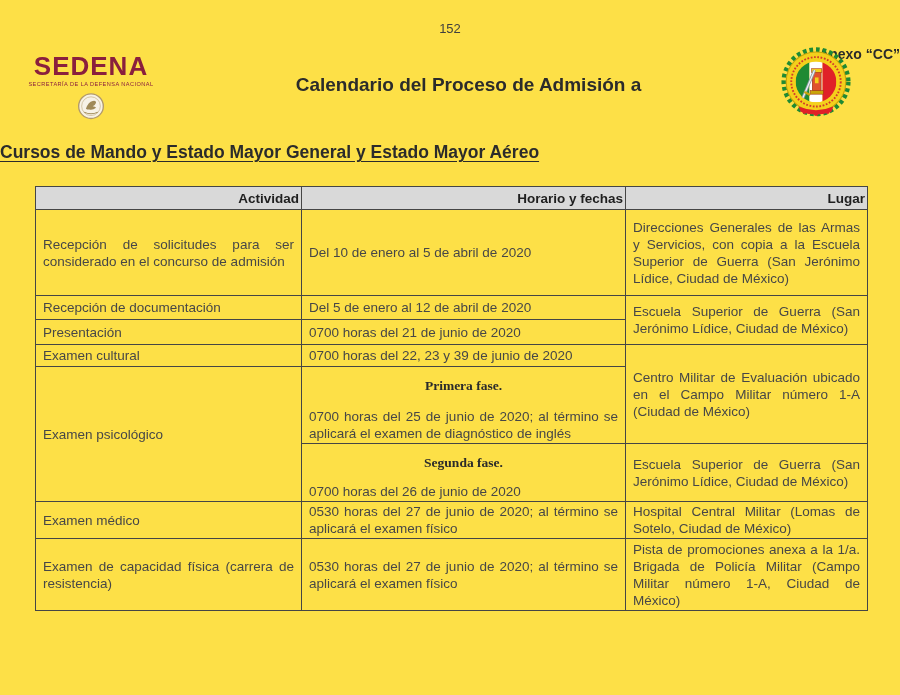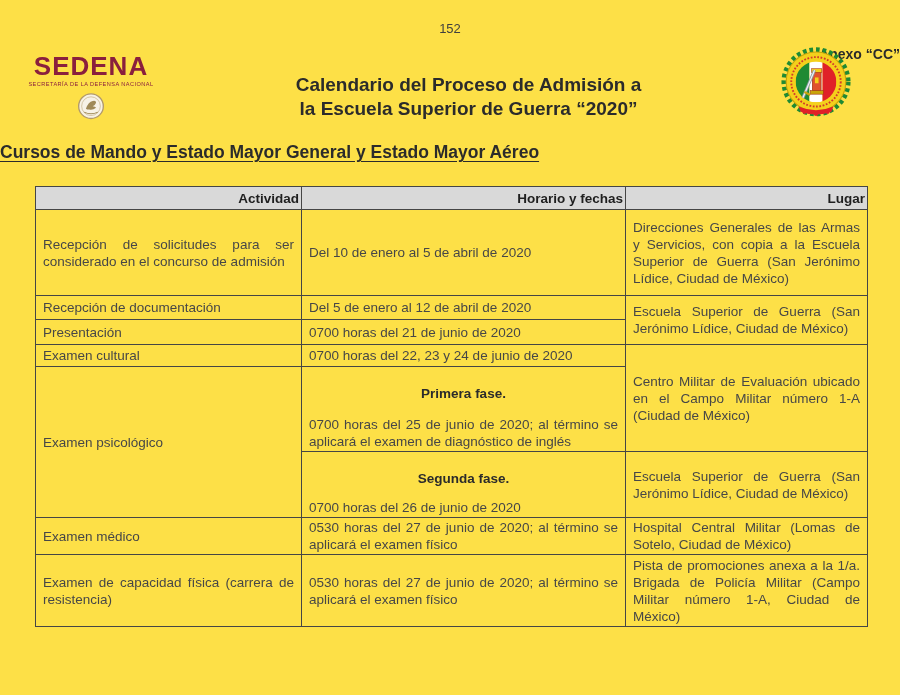--- a/index.html
+++ b/index.html
@@ -51,21 +51,21 @@
   }
   table.cal th {
     background:#d9d9d9; color:#1f1f1f; font-weight:700; font-size:13.5px;
     height:23px; text-align:right; padding:2px;
   }
   tr.r1 { height:86px; } tr.r2 { height:24px; } tr.r3 { height:25px;margin-left:48px; }
   tr.r4 { height:22px; } tr.r5a { height:66px; } tr.r5b { height:50px; }
   tr.r6 { height:36px;margin-top:24px; } tr.r7 { height:72px; }
   .just { text-align:justify; }
   td.fase { vertical-align:top; }
-  .fase-title { font-weight:700; text-align:center; color:#2b2b2b; padding-top:17px; }
+  .fase-title { font-weight:700; text-align:center; color:#2b2b2b; padding-top:9px;font-family:Liberation Serif, serif; }
   .gap-lg { height:14px; } .gap-sm { height:12px; }
 </style>
 </head>
 <body>
 
 <div class="page">
 
   <div class="page-number">152</div>
   <div class="annex">Anexo “CC”</div>
 
@@ -106,21 +106,20 @@
     <g>
       <line x1="42" y1="74" x2="58" y2="36" stroke="#8f9aa3" stroke-width="4"></line>
       <line x1="42" y1="74" x2="58" y2="36" stroke="#f2f5f7" stroke-width="1.6"></line>
       <line x1="44" y1="66" x2="52" y2="70" stroke="#c9a50a" stroke-width="3"></line>
     </g>
     <path d="M36 86 q24 10 48 0 l-3 7 q-21 8 -42 0 z" fill="#e02128"></path>
   </svg>
 
   <div class="title">
     <div>Calendario del Proceso de Admisión a</div>
-    <div>la Escuela Superior de Guerra “2020”</div>
   </div>
 
   <div class="subtitle">Cursos de Mando y Estado Mayor General y Estado Mayor Aéreo</div>
 
   <div class="table-wrap">
     <table class="cal">
       <colgroup>
           <col class="c1">
           <col class="c2">
           <col class="c3">
@@ -142,21 +141,21 @@
           <td>Recepción de documentación</td>
           <td>Del 5 de enero al 12 de abril de 2020</td>
           <td class="just" rowspan="2">Escuela Superior de Guerra (San Jerónimo Lídice, Ciudad de México)</td>
         </tr>
         <tr class="r3">
           <td>Presentación</td>
           <td>0700 horas del 21 de junio de 2020</td>
         </tr>
         <tr class="r4">
           <td>Examen cultural</td>
-          <td>0700 horas del 22, 23 y 24 de junio de 2020</td>
+          <td>0700 horas del 22, 23 y 39 de junio de 2020</td>
           <td class="just" rowspan="2">Centro Militar de Evaluación ubicado en el Campo Militar número 1-A (Ciudad de México)</td>
         </tr>
         <tr class="r5a">
           <td rowspan="2">Examen psicológico</td>
           <td class="fase">
             <div class="fase-title">Primera fase.</div>
             <div class="gap-lg"></div>
             <div class="just">0700 horas del 25 de junio de 2020; al término se aplicará el examen de diagnóstico de inglés</div>
           </td>
         </tr>

